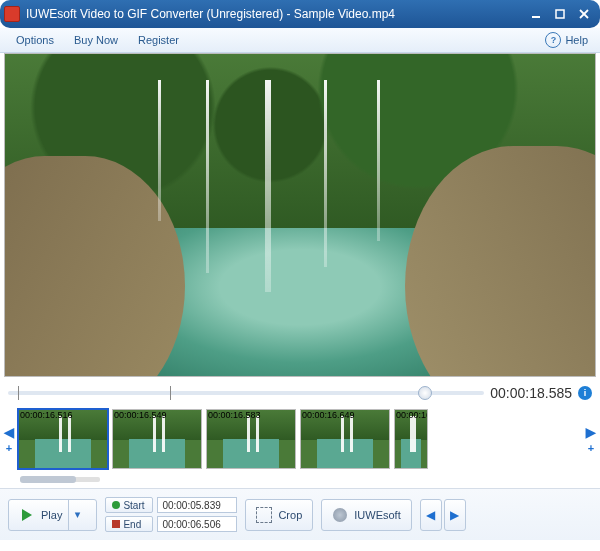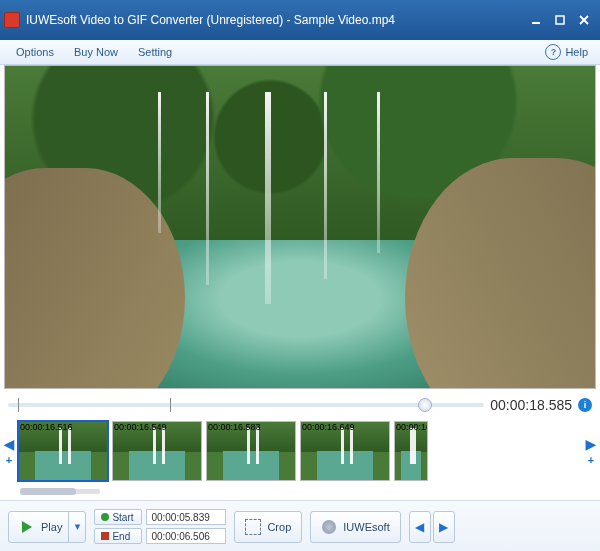--- a/index.html
+++ b/index.html
@@ -1,18 +1,18 @@
 <!DOCTYPE html>
 <html><head>
 <meta charset="utf-8">
 <style>
   html,body{margin:0;padding:0;font-family:"Segoe UI",Tahoma,sans-serif;font-size:11px;color:#333;user-select:none;}
   body{width:600px;height:551px;overflow:hidden;background:#fff;}
   
-  .titlebar{height:40px;background:linear-gradient(#2f6fb2,#1e5596);display:flex;align-items:center;padding:0 4px;color:#fff;}
+  .titlebar{height:28px;background:linear-gradient(#2f6fb2,#1e5596);display:flex;align-items:center;padding:0 4px;color:#fff;border-radius:10px;}
   .titlebar .app-icon{width:14px;height:14px;background:#d93b2b;border:1px solid #a52419;border-radius:2px;display:flex;align-items:center;justify-content:center;margin-right:6px;font-size:8px;font-weight:bold;}
   .titlebar .title{flex:1;font-size:12px;}
   .titlebar .winbtn{width:24px;height:16px;display:flex;align-items:center;justify-content:center;cursor:default;}
   .titlebar .winbtn svg{stroke:#fff;}
   
   .menubar{height:24px;background:linear-gradient(#f7fbff,#e5eef9);border-bottom:1px solid #c7d7ea;display:flex;align-items:center;padding:0 6px;}
   .menubar .mi{padding:2px 10px;color:#295a8f;cursor:default;}
   .menubar .spacer{flex:1;}
   .menubar .help{display:flex;align-items:center;gap:4px;color:#295a8f;padding-right:6px;}
   .menubar .help .q{width:14px;height:14px;border:1px solid #3a78b8;border-radius:50%;display:flex;align-items:center;justify-content:center;color:#3a78b8;font-weight:bold;font-size:9px;}
@@ -56,21 +56,21 @@
   .thumb .mini .mf{position:absolute;top:10%;left:46%;width:3px;height:62%;background:rgba(255,255,255,.9);}
   .thumb .mini .mf2{left:56%;}
   .thumb .tlabel{position:absolute;left:1px;top:0;font-size:9px;color:#000;background:rgba(255,255,255,0);}
   .thumb.cut{width:32px;}
   .thin-scroll{height:5px;margin:4px 20px 6px 20px;background:#e0e0e0;border-radius:2px;position:relative;width:80px;}
   .thin-scroll .th{position:absolute;left:0;top:-1px;width:56px;height:7px;background:#bfc8d4;border-radius:3px;}
   
   .toolbar{border-top:1px solid #d5dde8;background:linear-gradient(#f6f9fd,#edf3fa);padding:8px 8px;display:flex;align-items:center;gap:8px;}
   .btn{height:30px;background:linear-gradient(#feffff,#e9f0f9);border:1px solid #b9c9dd;border-radius:3px;display:flex;align-items:center;gap:6px;padding:0 10px;color:#2c4a6f;cursor:default;}
   .btn .ic{width:16px;height:16px;display:flex;align-items:center;justify-content:center;}
-  .btn.split{padding-right:0;}
+  .btn.split{padding-right:11px;}
   .btn.split .dd{width:16px;align-self:stretch;border-left:1px solid #b9c9dd;display:flex;align-items:center;justify-content:center;color:#2c6fc0;}
   .time-group{display:flex;flex-direction:column;gap:3px;}
   .time-group .row{display:flex;align-items:center;gap:4px;}
   .smbtn{height:14px;min-width:34px;padding:0 6px;background:linear-gradient(#feffff,#e9f0f9);border:1px solid #b9c9dd;border-radius:2px;display:flex;align-items:center;gap:3px;font-size:10px;color:#2c4a6f;}
   .tbox{height:14px;width:70px;border:1px solid #b9c9dd;background:#fff;font-size:10px;padding:0 4px;display:flex;align-items:center;}
   .thin-btn{width:20px;height:30px;background:linear-gradient(#feffff,#e9f0f9);border:1px solid #b9c9dd;border-radius:3px;display:flex;align-items:center;justify-content:center;color:#1e6fd0;font-size:12px;}
   .thin-pair{display:flex;gap:2px;}
   .ic-folder{width:16px;height:12px;background:linear-gradient(#ffe08a,#f1b43a);border:1px solid #caa22d;border-radius:1px;position:relative;}
   .ic-folder:before{content:"";position:absolute;left:1px;top:-3px;width:6px;height:3px;background:#ffe08a;border:1px solid #caa22d;border-bottom:none;border-radius:1px 1px 0 0;}
   .ic-play{width:0;height:0;border-left:10px solid #2c9b3a;border-top:6px solid transparent;border-bottom:6px solid transparent;}
@@ -101,21 +101,21 @@
       <svg width="12" height="12">
         <line x1="2" y1="2" x2="10" y2="10" stroke-width="1.8"></line>
         <line x1="10" y1="2" x2="2" y2="10" stroke-width="1.8"></line>
       </svg>
     </div>
 </div>
 
 <div class="menubar">
   <div class="mi">Options</div>
   <div class="mi">Buy Now</div>
-  <div class="mi">Setting</div>
+  <div class="mi">Register</div>
   <div class="spacer"></div>
   <div class="help">
     <div class="q">?</div>
     <span>Help</span>
   </div>
 </div>
 
 <div class="preview-wrap">
   <div class="ts-overlay">00:00:16.516</div>
   <div class="preview">

